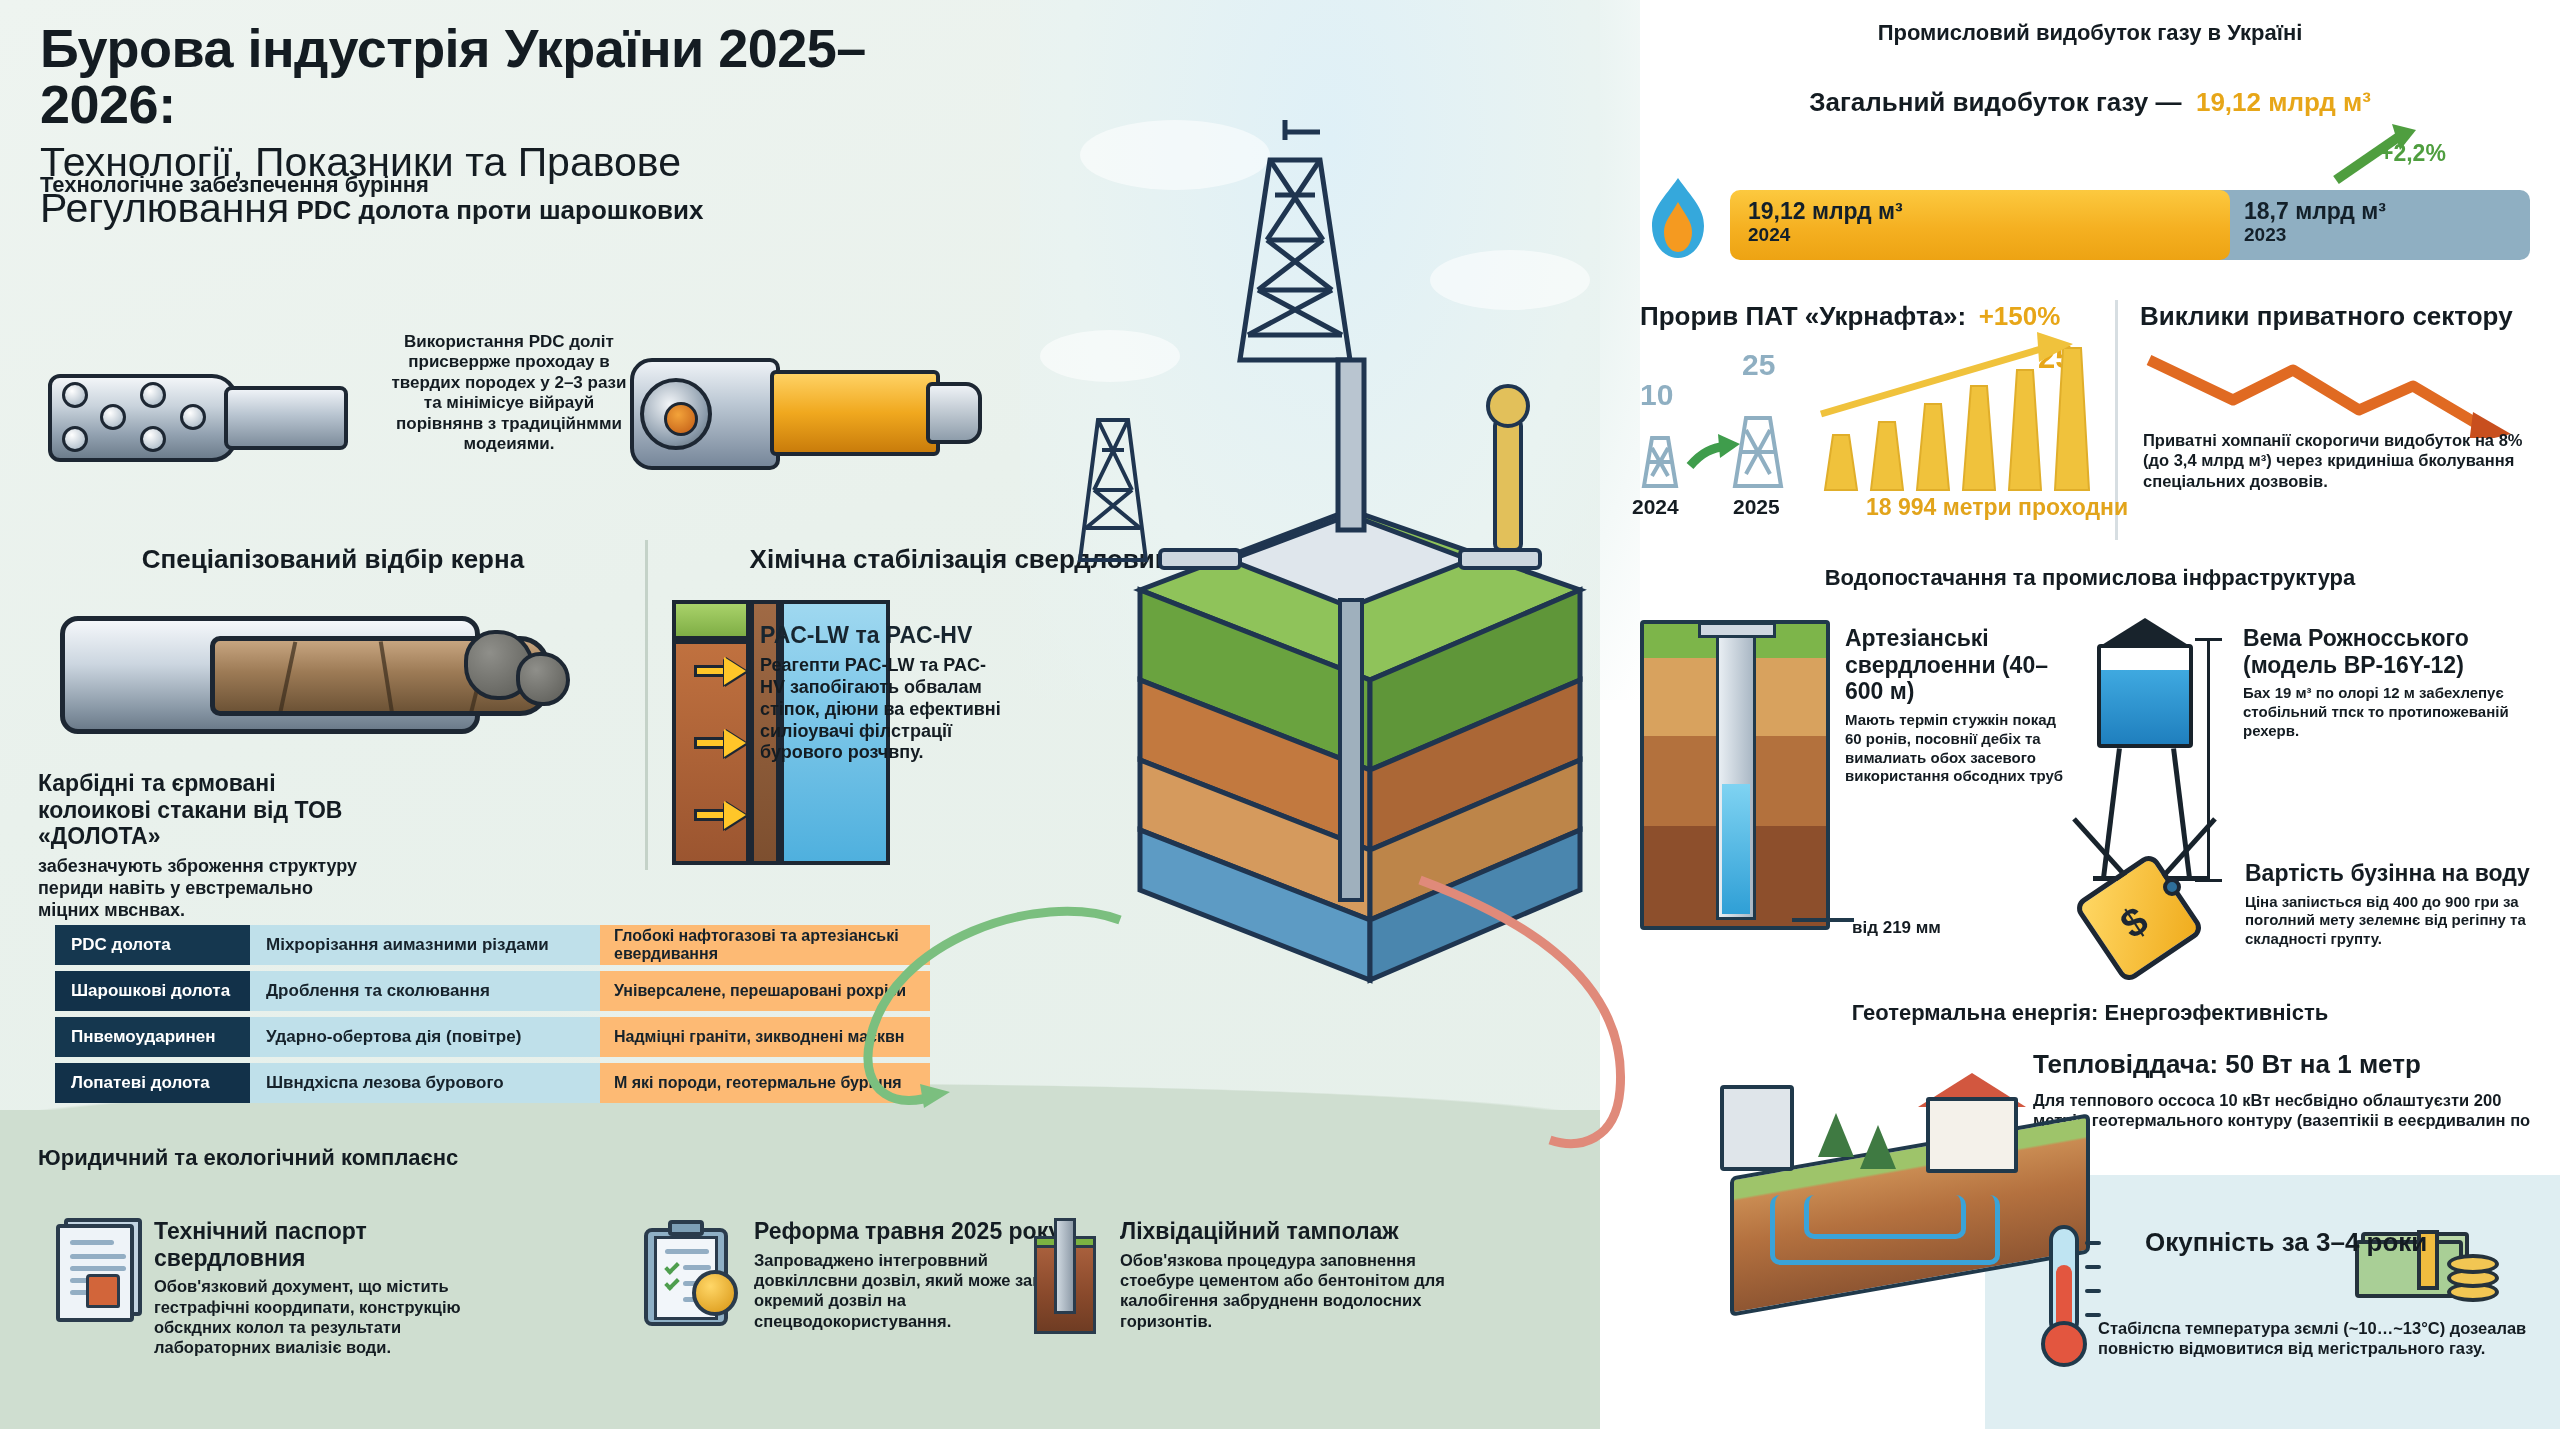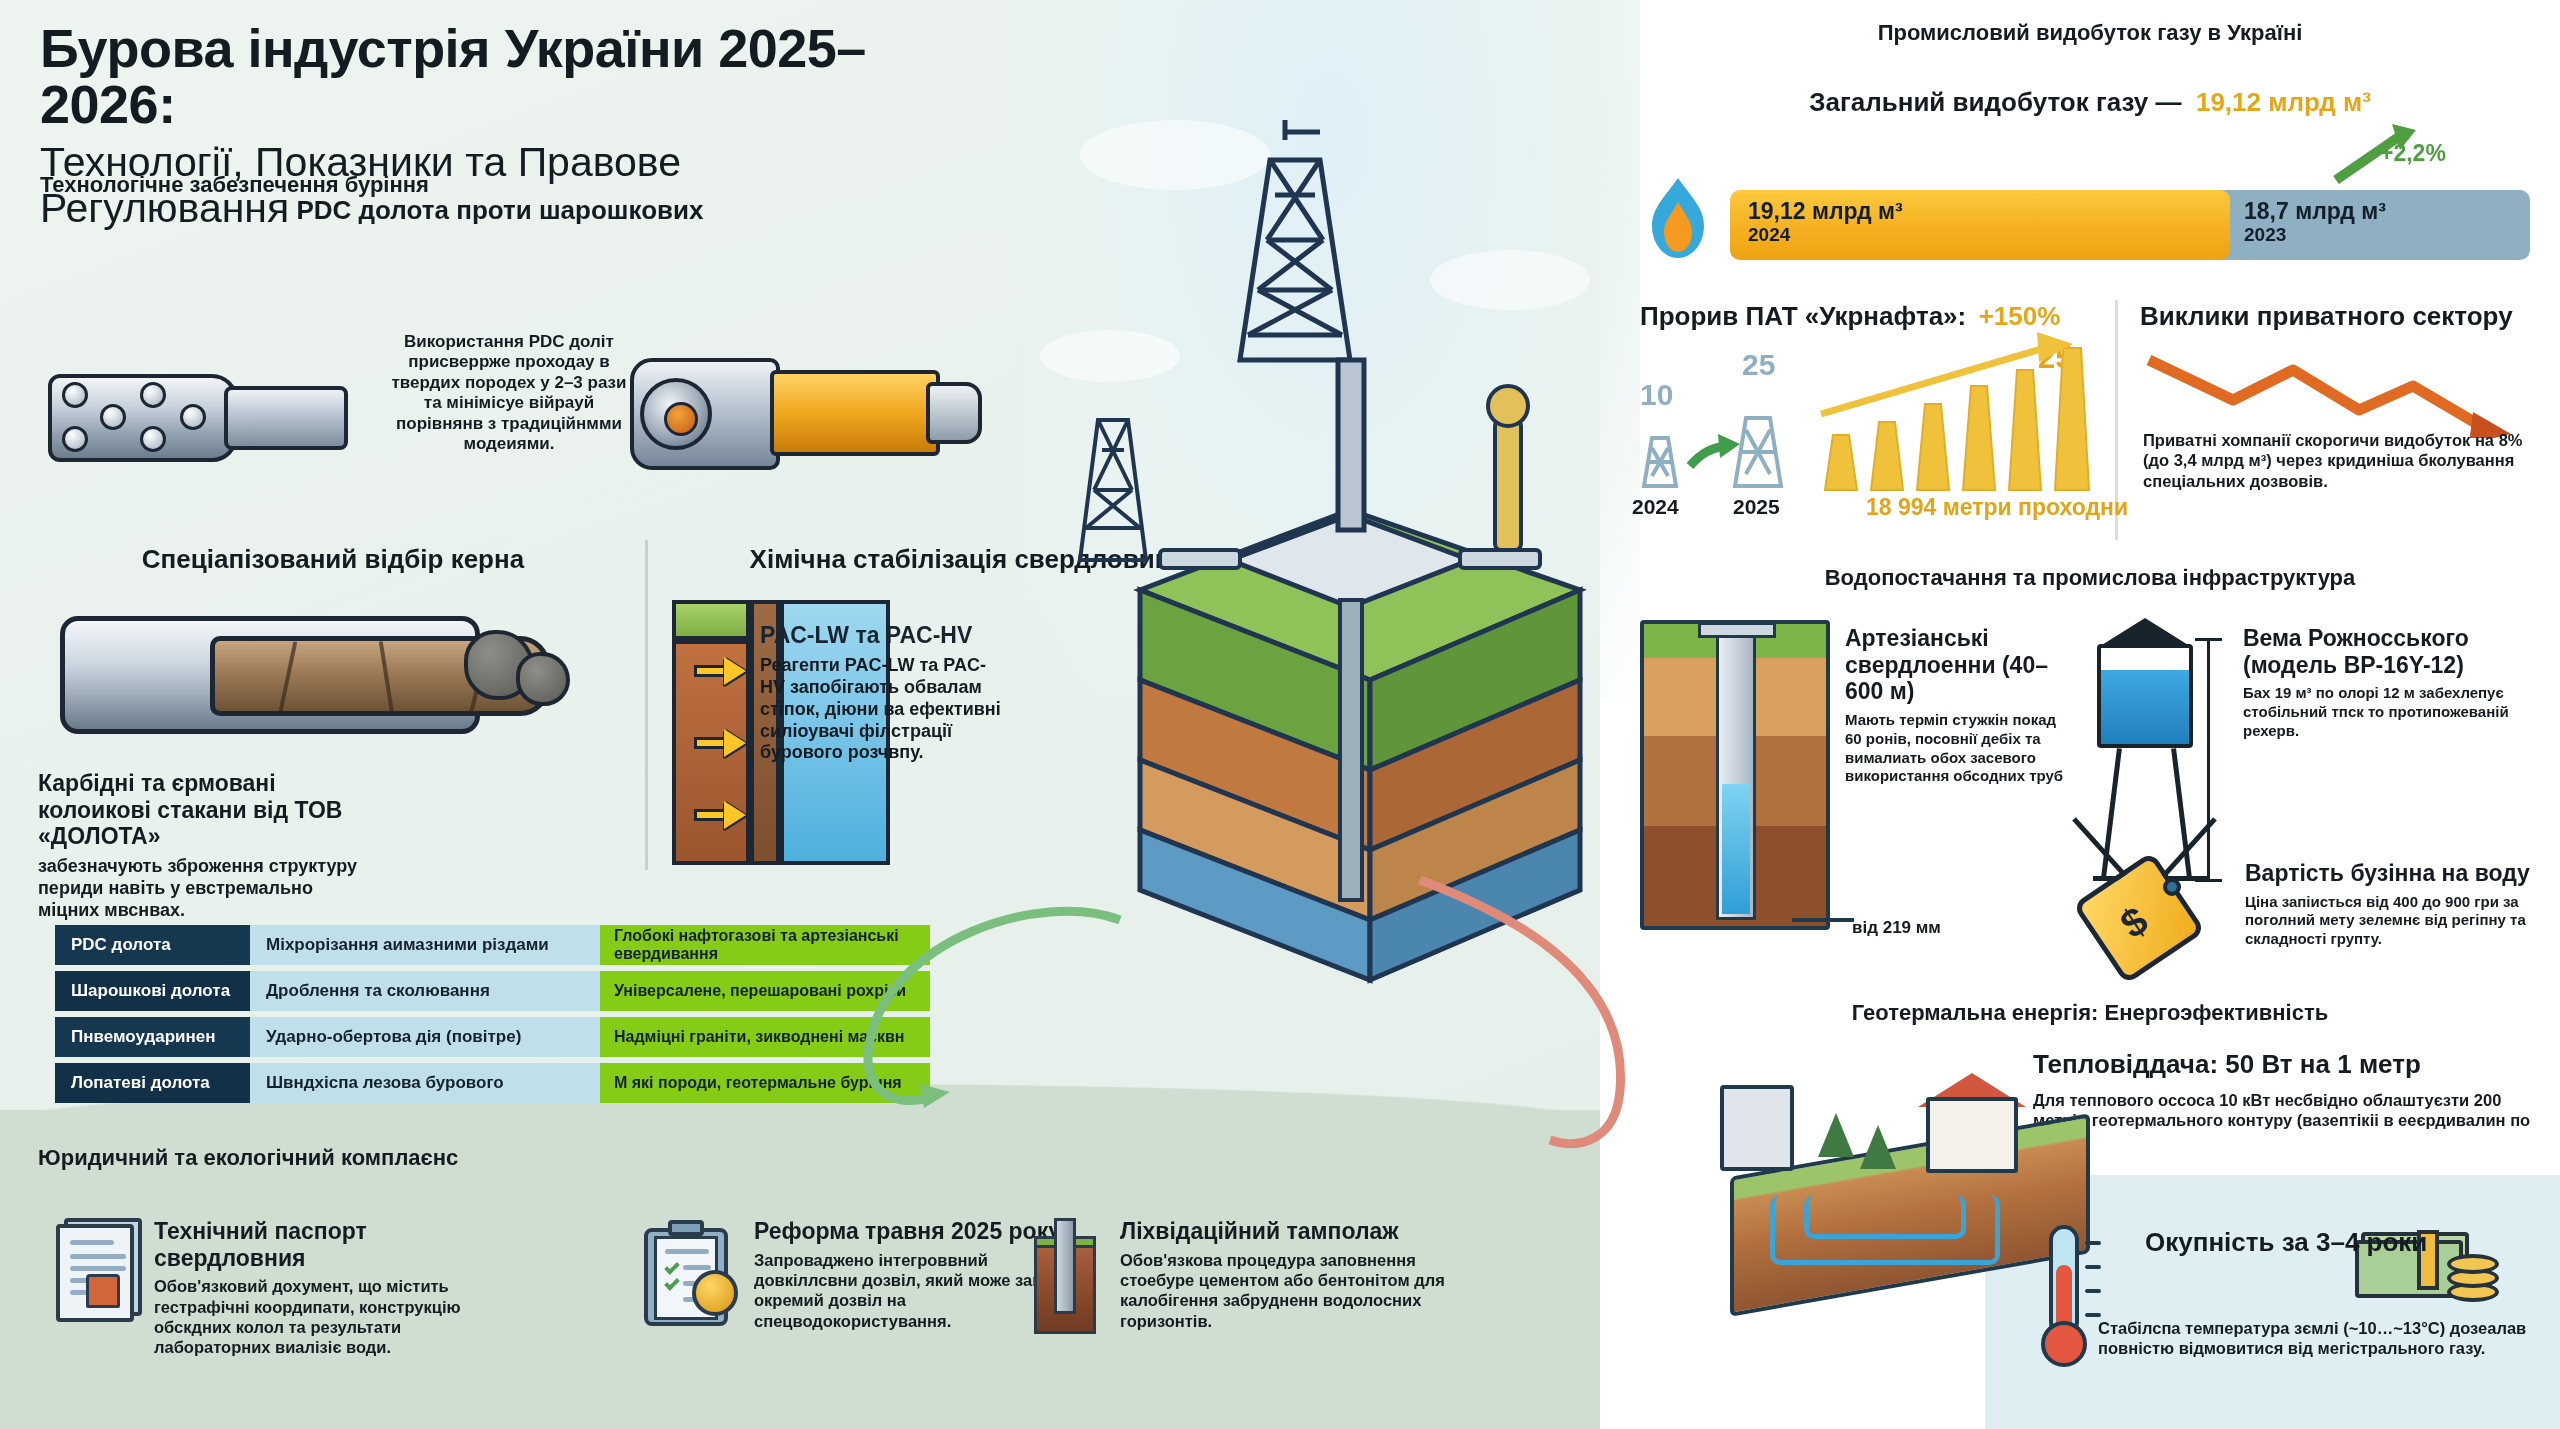--- a/index.html
+++ b/index.html
@@ -91,21 +91,21 @@
     border-top:14px solid transparent;border-bottom:14px solid transparent;
     filter:drop-shadow(2px 0 0 #1d2733) drop-shadow(-1px 2px 0 #1d2733);}
   #pac-txt{position:absolute;left:760px;top:622px;width:250px;}
 
   
   #tech-table{position:absolute;left:55px;top:925px;width:875px;}
   .trow{display:flex;height:40px;margin-bottom:6px;align-items:stretch;}
   .tc1{width:195px;background:#15374f;color:#fff;display:flex;align-items:center;padding-left:16px;font-size:17px;font-weight:bold;}
   .tc1.alt{background:#123149;}
   .tc2{width:350px;background:#bfe0ea;display:flex;align-items:center;padding-left:16px;font-size:17px;font-weight:bold;color:#16222b;}
-  .tc3{width:330px;background:#84cc16;display:flex;align-items:center;padding-left:14px;font-size:16px;font-weight:bold;color:#16222b;line-height:1.1;}
+  .tc3{width:330px;background:#fdba74;display:flex;align-items:center;padding-left:14px;font-size:16px;font-weight:bold;color:#16222b;line-height:1.1;}
 
   
   #legal-head{position:absolute;left:38px;top:1145px;width:900px;}
   .legal-card{position:absolute;top:1218px;display:flex;gap:14px;}
   .legal-card .txt{width:0;}
   .doc-icon{width:92px;height:108px;position:relative;flex:none;}
   .doc-sheet{position:absolute;left:8px;top:6px;width:78px;height:98px;background:#eef3f8;border:4px solid #2a3b4c;border-radius:4px;}
   .doc-sheet.back{left:16px;top:0;background:#c3d4e2;}
   .doc-line{position:absolute;height:5px;background:#93aec4;border-radius:3px;}
   .stamp{position:absolute;left:38px;top:56px;width:34px;height:34px;background:#d2653a;border:3px solid #2a3b4c;border-radius:4px 4px 2px 2px;}

